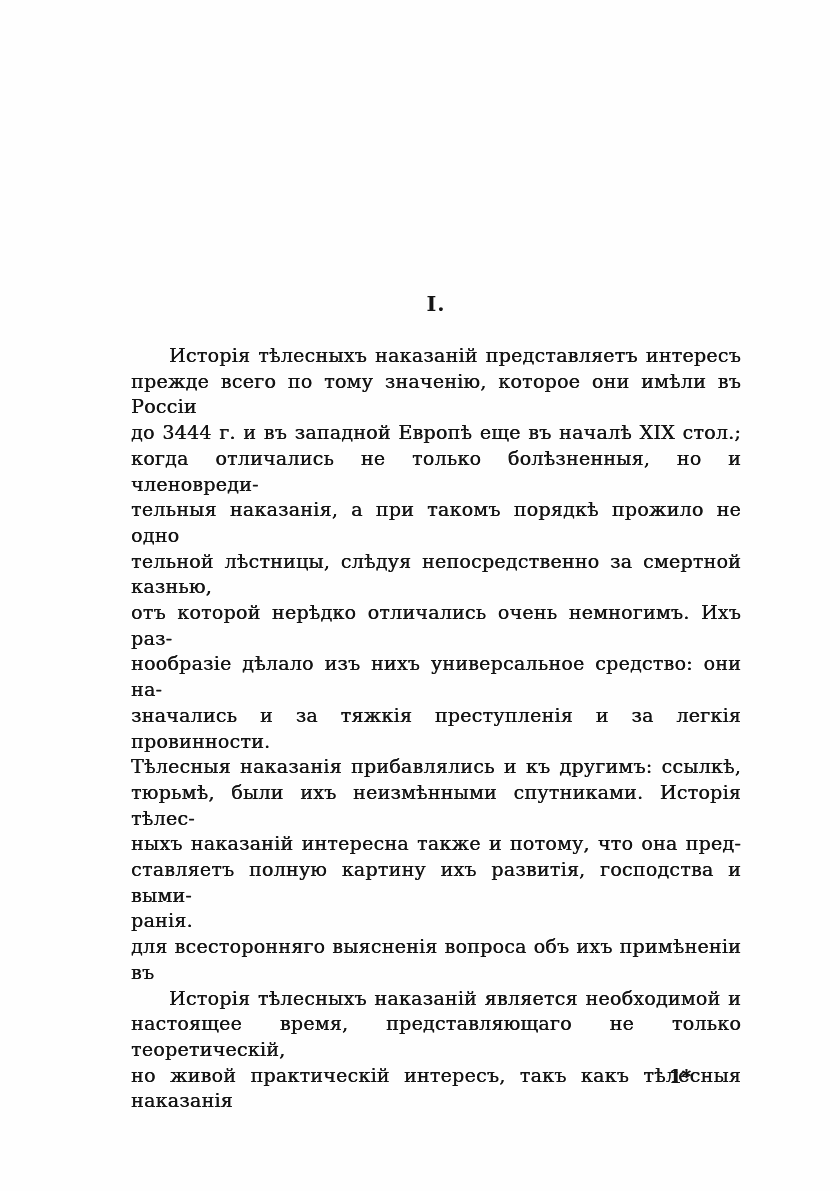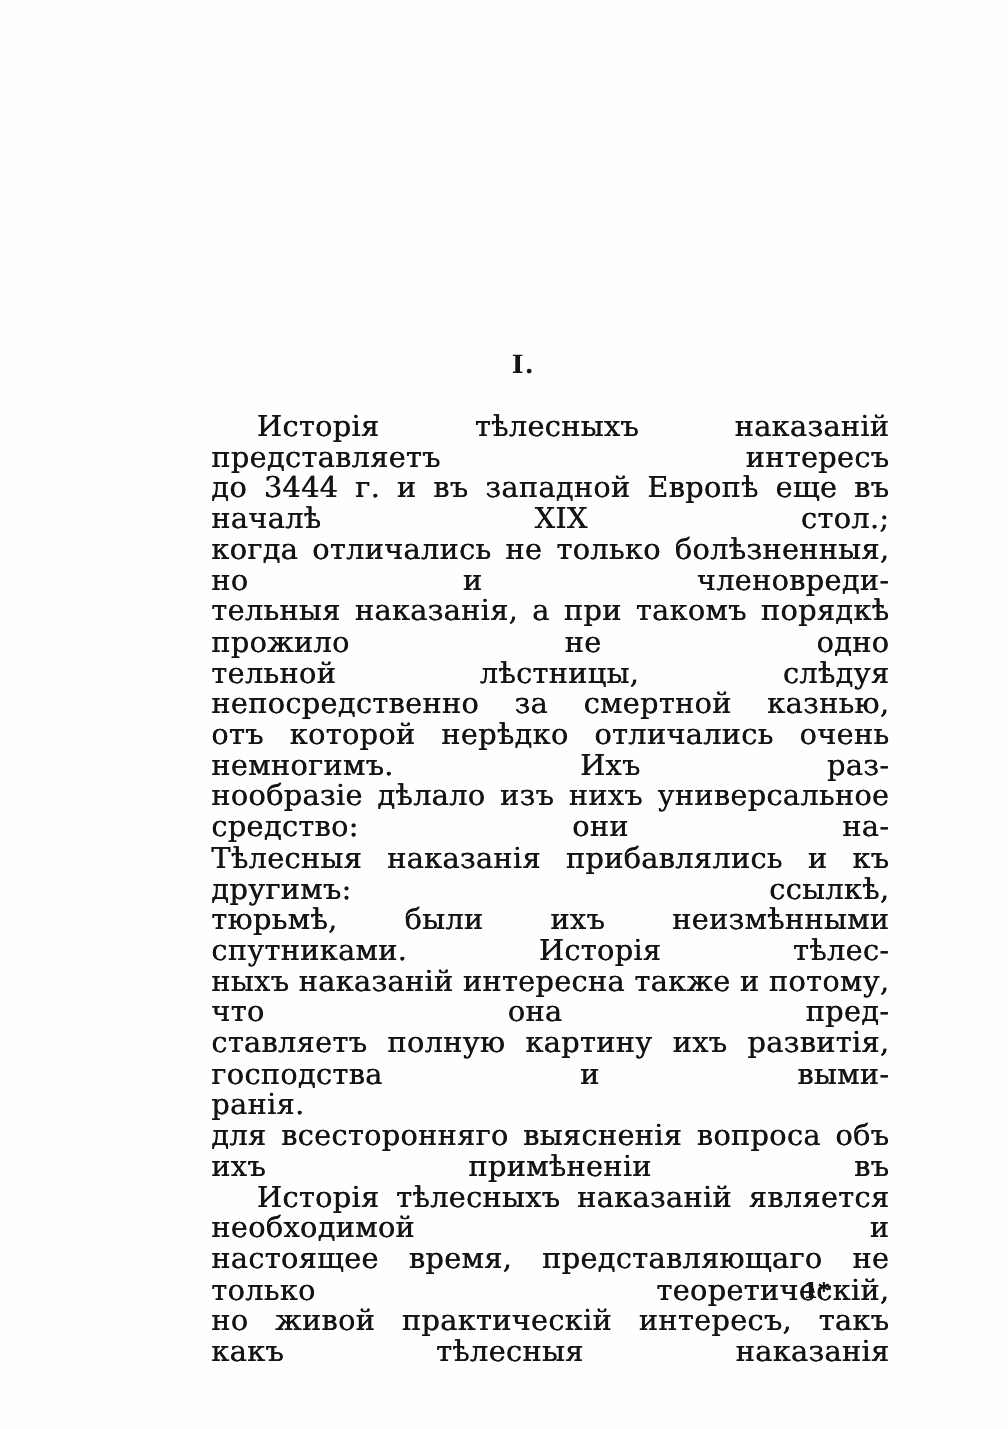--- a/index.html
+++ b/index.html
@@ -29,28 +29,27 @@
   .text-block {
     position: absolute;
     top: 343px;
     left: 131px;
     width: 610px;
   }
   .paragraph {
     margin: 0;
   }
   .line {
-    font-size: 24px;
+    font-size: 19px;
     line-height: 25.7px;
     letter-spacing: 0.25px;
     text-align: justify;
     text-align-last: justify;
     text-shadow: 0.35px 0 0 currentColor;
     white-space: normal;
-    margin-left: 45px;
   }
   .line.indent {
     text-indent: 38px;
   }
   .line.flush {
     text-align-last: left;
   }
   .sig {
     position: absolute;
     top: 1066px;
@@ -66,26 +65,28 @@
 </style>
 </head>
 <body>
 
 <div class="page">
   <div class="heading">I.</div>
 
   <div class="text-block">
       <div class="paragraph">
         <div class="line indent">Исторія тѣлесныхъ наказаній представляетъ интересъ</div>
+        <div class="line">прежде всего по тому значенію, которое они имѣли въ Россіи</div>
         <div class="line">до 3444 г. и въ западной Европѣ еще въ началѣ XIX стол.;</div>
         <div class="line">когда отличались не только болѣзненныя, но и членовреди-</div>
         <div class="line">тельныя наказанія, а при такомъ порядкѣ прожило не одно</div>
         <div class="line">тельной лѣстницы, слѣдуя непосредственно за смертной казнью,</div>
         <div class="line">отъ которой нерѣдко отличались очень немногимъ. Ихъ раз-</div>
         <div class="line">нообразіе дѣлало изъ нихъ универсальное средство: они на-</div>
+        <div class="line">значались и за тяжкія преступленія и за легкія провинности.</div>
         <div class="line">Тѣлесныя наказанія прибавлялись и къ другимъ: ссылкѣ,</div>
         <div class="line">тюрьмѣ, были ихъ неизмѣнными спутниками. Исторія тѣлес-</div>
         <div class="line">ныхъ наказаній интересна также и потому, что она пред-</div>
         <div class="line">ставляетъ полную картину ихъ развитія, господства и выми-</div>
         <div class="line flush">ранія.</div>
       </div>
       <div class="paragraph">
         <div class="line">для всесторонняго выясненія вопроса объ ихъ примѣненіи въ</div>
         <div class="line indent">Исторія тѣлесныхъ наказаній является необходимой и</div>
         <div class="line">настоящее время, представляющаго не только теоретическій,</div>

